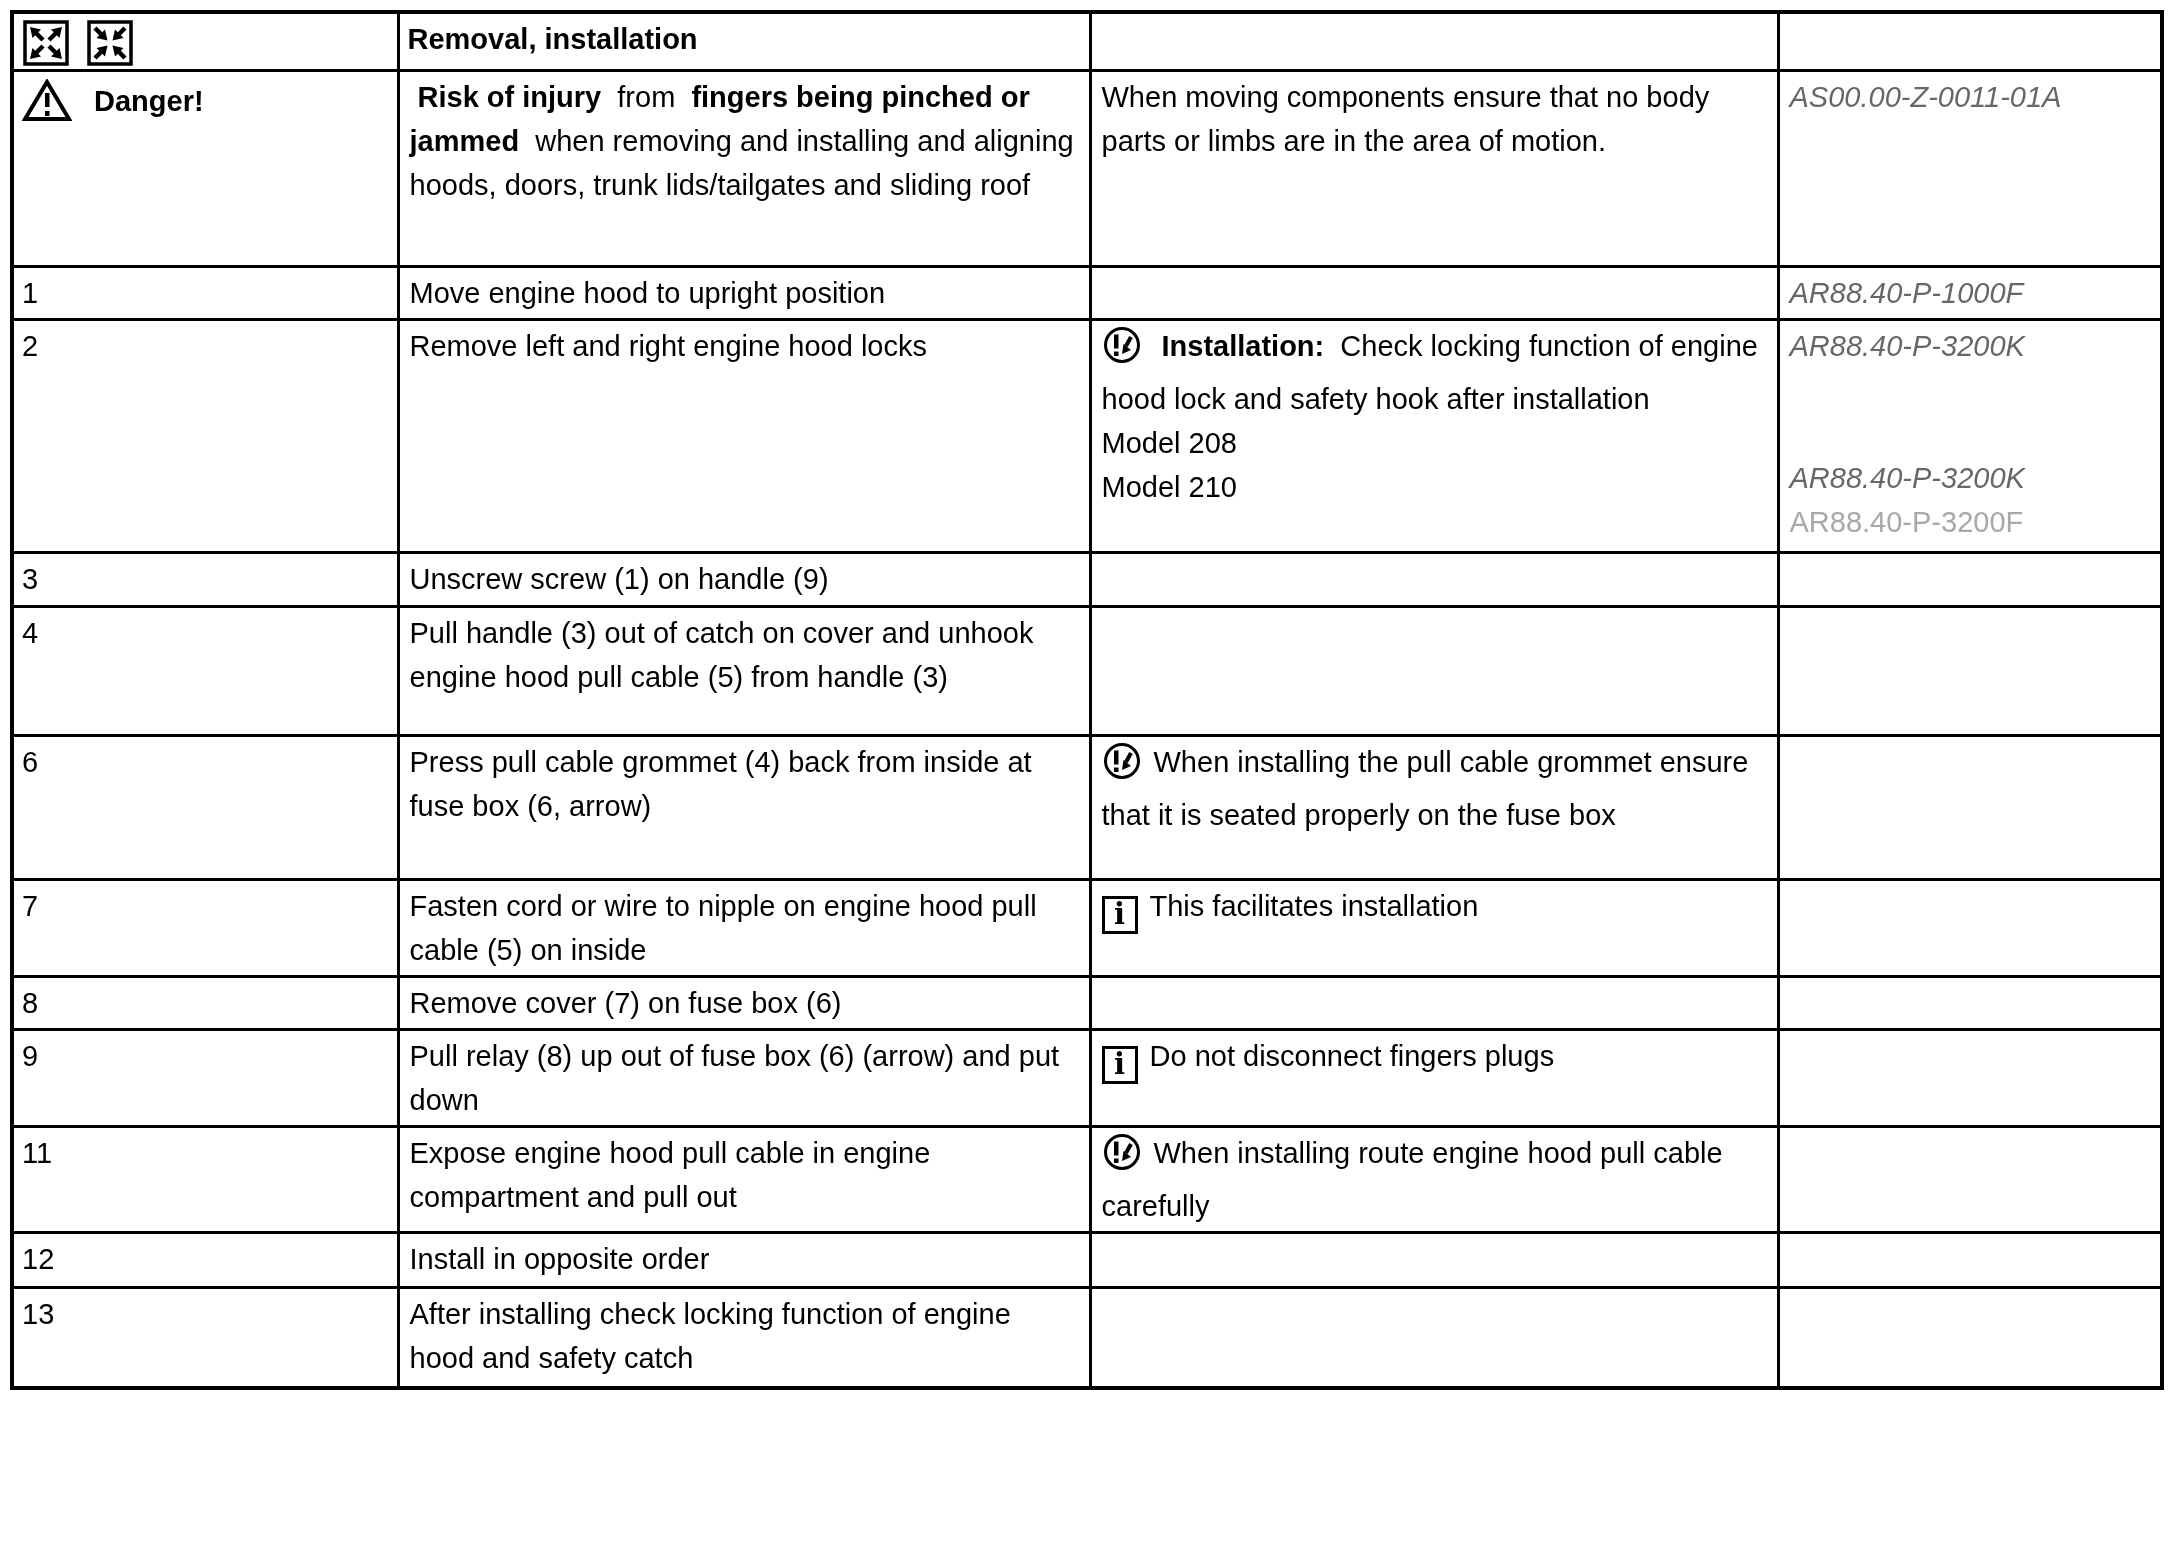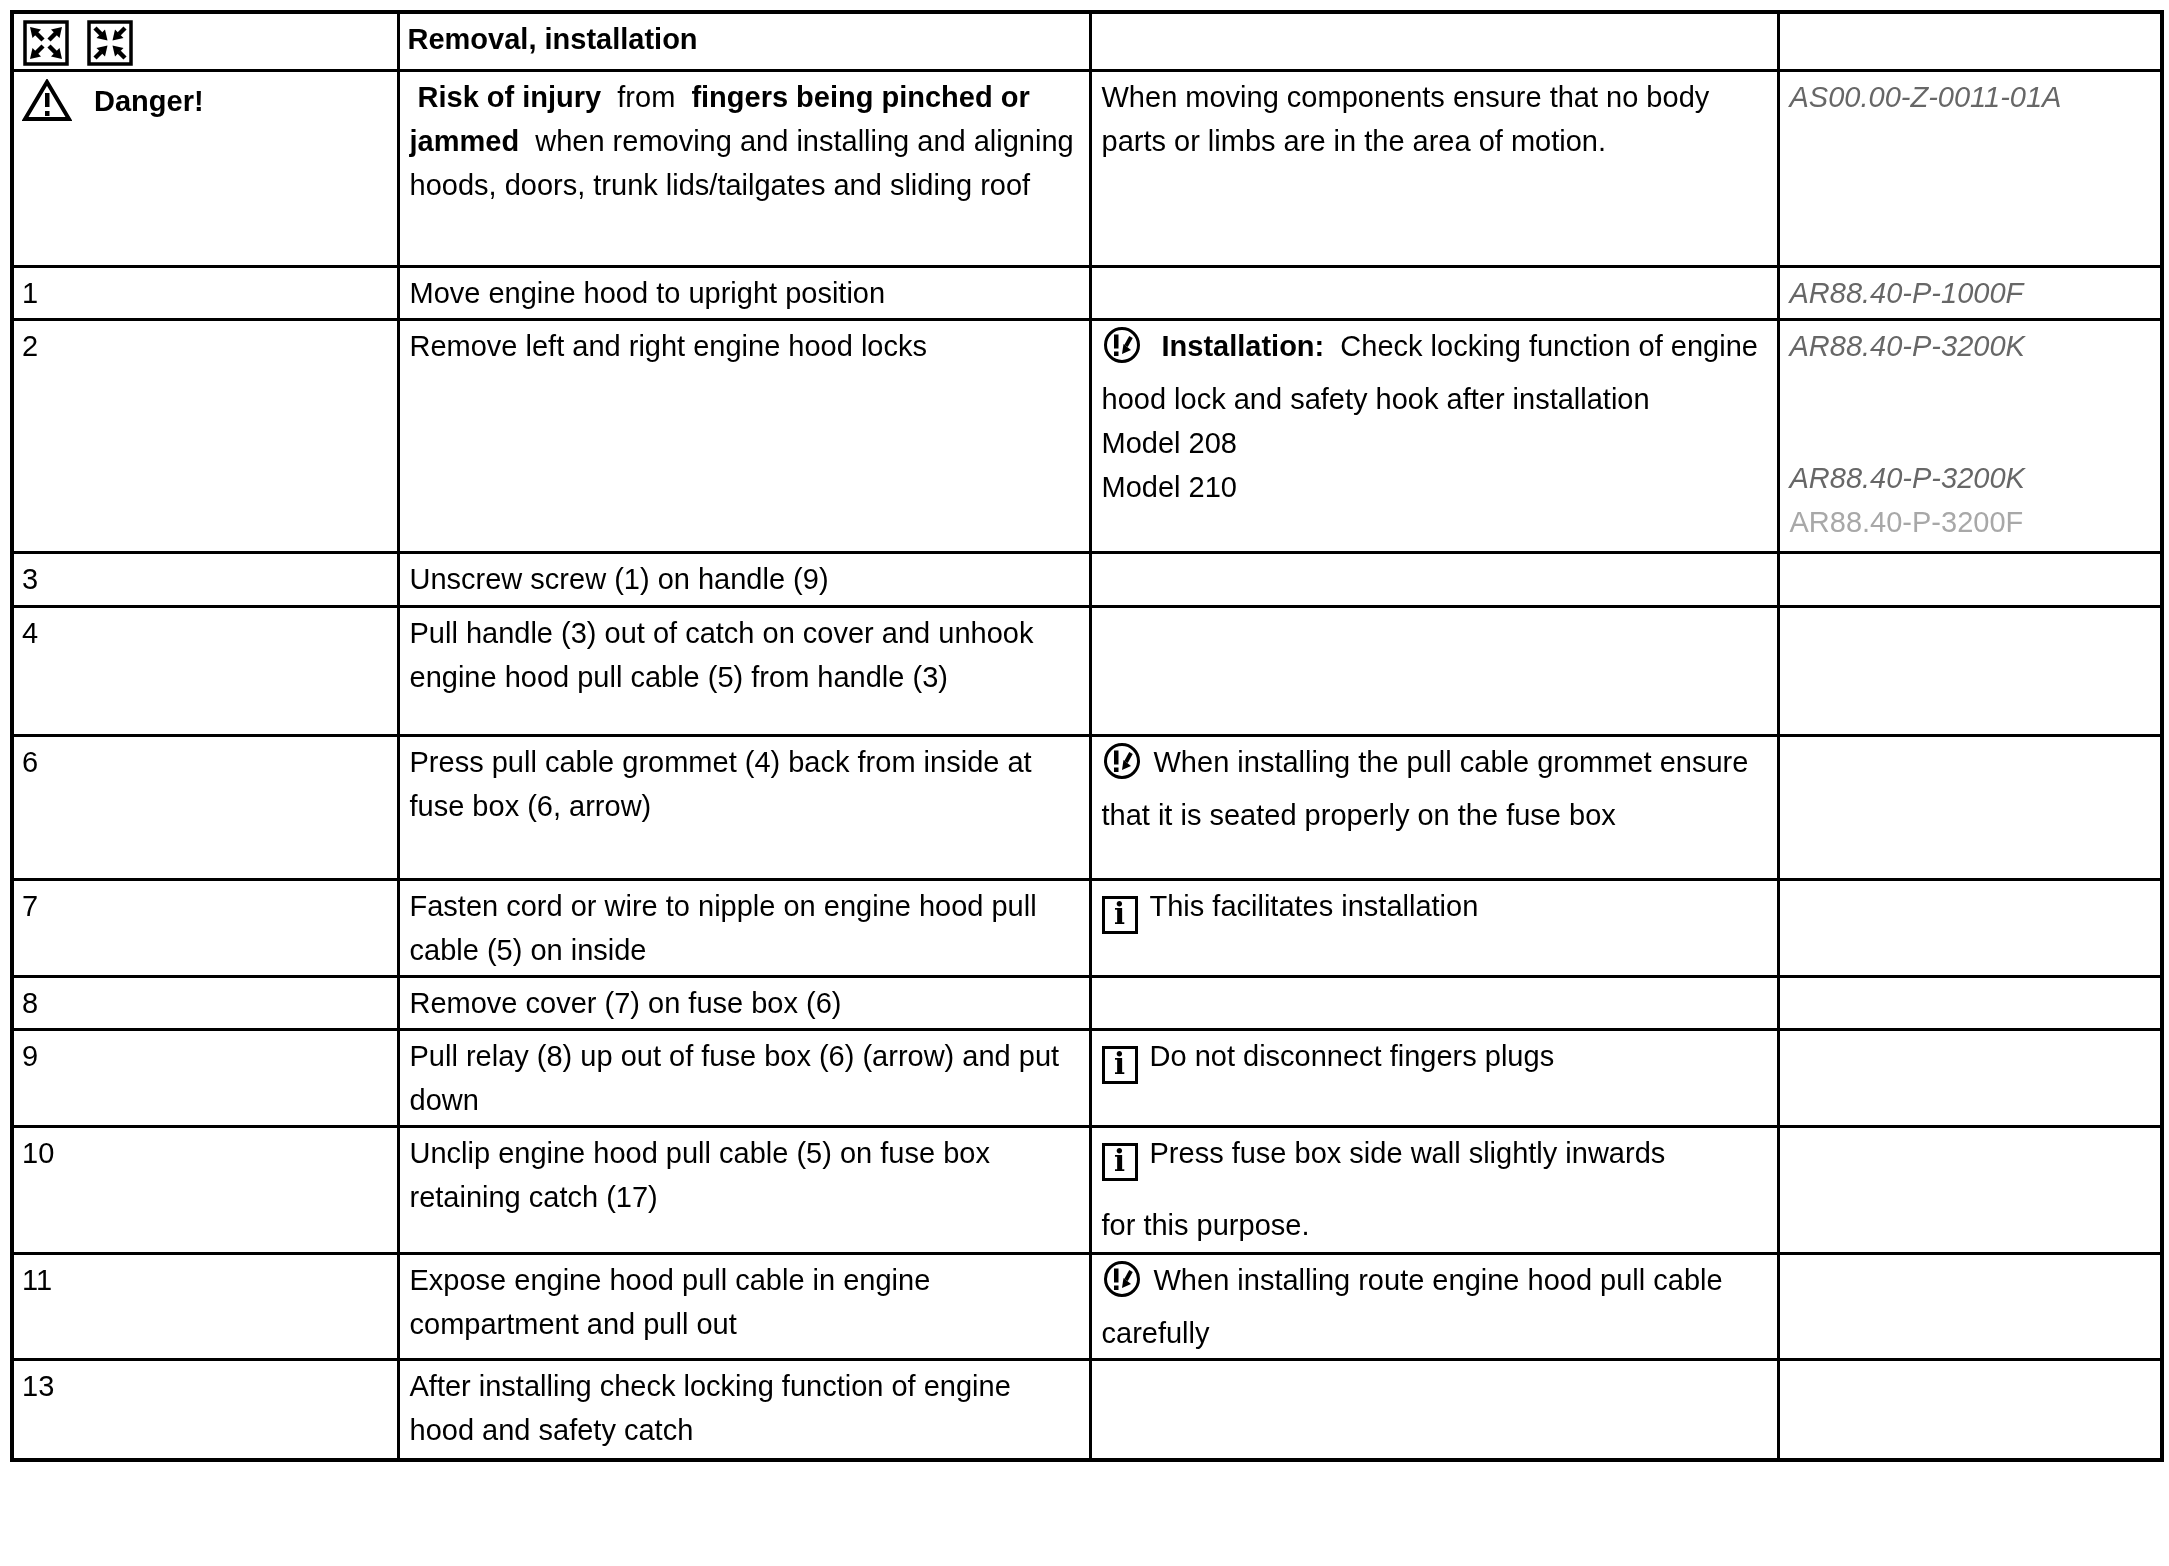--- a/index.html
+++ b/index.html
@@ -158,43 +158,40 @@
   <td></td>
 </tr>
 
 <tr style="height:92px">
   <td class="c1"><span>9</span></td>
   <td><span>Pull relay (8) up out of fuse box (6) (arrow) and put down</span></td>
   <td><span class="info-box">i</span><span>Do not disconnect fingers plugs</span></td>
   <td></td>
 </tr>
 
-<tr style="height:127px">
-  <td class="c1"><span>10</span></td>
-  <td><span>Unclip engine hood pull cable (5) on fuse box retaining catch (17)</span></td>
-  <td>
-    <span class="info-box">i</span><span>Press fuse box side wall slightly inwards</span>
-    <div class="line line-gap">for this purpose.</div>
-  </td>
-  <td></td>
-</tr>
 
 <tr style="height:103px">
   <td class="c1"><span>11</span></td>
   <td><span>Expose engine hood pull cable in engine compartment and pull out</span></td>
   <td><span class="note-icon"><svg width="40" height="40" viewBox="0 0 40 40">
       <circle cx="20" cy="20" r="16.5" fill="none" stroke="#000" stroke-width="3"></circle>
       <rect x="12" y="9.5" width="4.5" height="14" fill="#000"></rect>
               <rect x="12" y="26.5" width="4.5" height="4.5" fill="#000"></rect>
       <line x1="29" y1="12" x2="24" y2="21" stroke="#000" stroke-width="4"></line>
               <polygon points="20,29 21.5,19 29,25" fill="#000"></polygon>
     </svg></span><span>When installing route engine hood pull cable carefully</span></td>
   <td></td>
 </tr>
 
+<tr style="height:55px">
+  <td class="c1"><span>12</span></td>
+  <td><span>Install in opposite order</span></td>
+  <td></td>
+  <td></td>
+</tr>
 
 <tr style="height:100px">
   <td class="c1"><span>13</span></td>
   <td><span>After installing check locking function of engine hood and safety catch</span></td>
   <td></td>
   <td></td>
 </tr>
 
 </tbody>
   </table>

